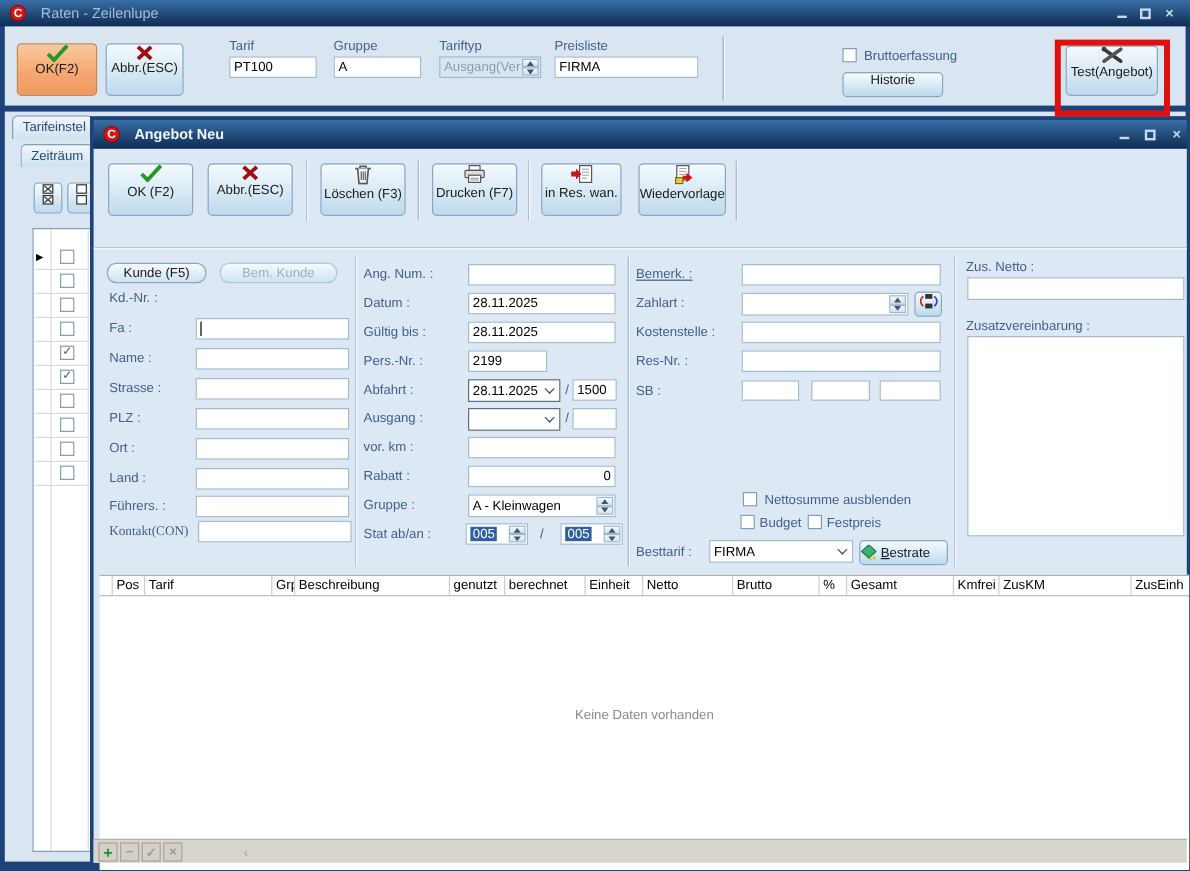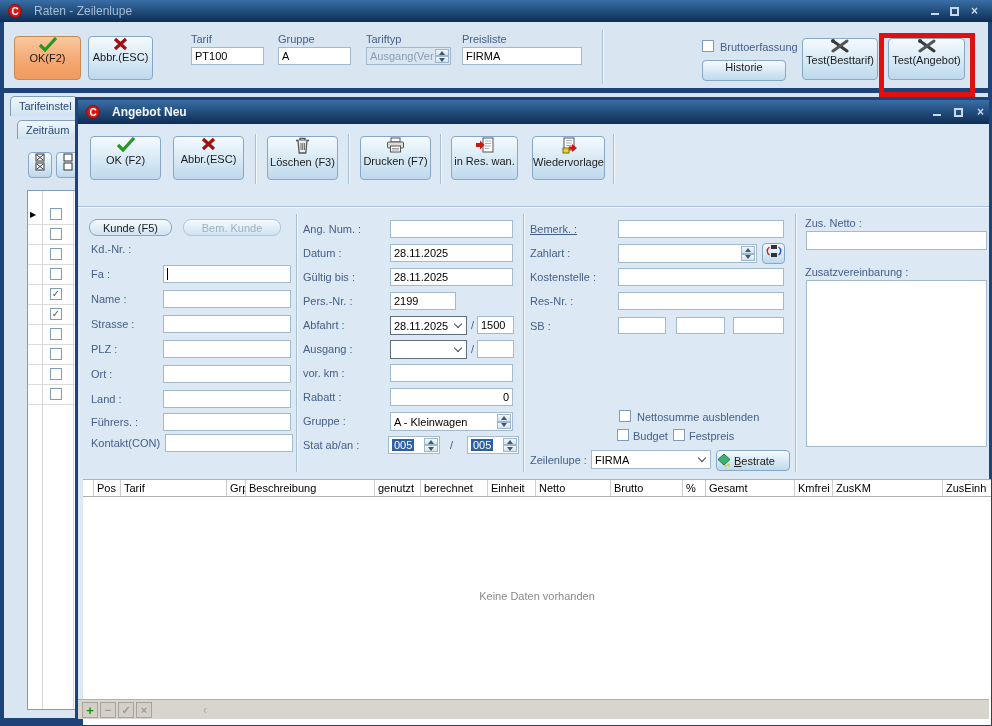--- a/index.html
+++ b/index.html
@@ -142,28 +142,20 @@
       </div>
 
     <div class="abs sep-v" style="left:598px; top:8px; height:54px;"></div>
 
     <span class="abs cb" style="left:698px; top:18px;"></span>
     <span class="abs lbl" style="left:716px; top:19px;">Bruttoerfassung</span>
     <div class="abs btn" style="left:698px; top:38px; width:84px; height:21px;">
       <span>Historie</span>
     </div>
 
-    <div class="abs btn" style="left:798px; top:16px; width:76px; height:42px;">
-      <svg width="22" height="15" viewBox="0 0 22 15">
-          <path d="M4 2 L18 12" stroke="#3a3a3a" stroke-width="3" stroke-linecap="round"></path>
-          <path d="M18 2 L4 12" stroke="#555" stroke-width="3" stroke-linecap="round"></path>
-          <circle cx="4" cy="2" r="2" fill="#3a3a3a"></circle>
-        </svg>
-      <span>Test(Besttarif)</span>
-    </div>
     <div class="abs btn" style="left:884px; top:16px; width:77px; height:42px;">
       <svg width="22" height="15" viewBox="0 0 22 15">
           <path d="M4 2 L18 12" stroke="#3a3a3a" stroke-width="3" stroke-linecap="round"></path>
           <path d="M18 2 L4 12" stroke="#555" stroke-width="3" stroke-linecap="round"></path>
           <circle cx="4" cy="2" r="2" fill="#3a3a3a"></circle>
         </svg>
       <span>Test(Angebot)</span>
     </div>
   </div>
 
@@ -322,21 +314,21 @@
       <span class="abs lbl" style="left:13px; top:194px;">Strasse :</span>
       <div class="abs fld" style="left:85px; top:191px; width:128px; height:18px;"></div>
       <span class="abs lbl" style="left:13px; top:219px;">PLZ :</span>
       <div class="abs fld" style="left:85px; top:216px; width:128px; height:18px;"></div>
       <span class="abs lbl" style="left:13px; top:244px;">Ort :</span>
       <div class="abs fld" style="left:85px; top:241px; width:128px; height:18px;"></div>
       <span class="abs lbl" style="left:13px; top:269px;">Land :</span>
       <div class="abs fld" style="left:85px; top:266px; width:128px; height:18px;"></div>
       <span class="abs lbl" style="left:13px; top:292px;">Führers. :</span>
       <div class="abs fld" style="left:85px; top:289px; width:128px; height:18px;"></div>
-      <span class="abs lbl" style="left:13px; top:313px;">Kontakt(CON)</span>
+      <span class="abs lbl" style="left:13px; top:313px;font-family:Liberation Serif, serif;">Kontakt(CON)</span>
       <div class="abs fld" style="left:87px; top:310px; width:128px; height:18px;"></div>
 
       <span class="abs lbl" style="left:225px; top:99px;">Ang. Num. :</span>
       <div class="abs fld" style="left:312px; top:96px; width:123px; height:18px;"></div>
       <span class="abs lbl" style="left:225px; top:123px;">Datum :</span>
       <div class="abs fld" style="left:312px; top:120px; width:123px; height:18px;">
           <span>28.11.2025</span>
         </div>
       <span class="abs lbl" style="left:225px; top:147px;">Gültig bis :</span>
       <div class="abs fld" style="left:312px; top:144px; width:123px; height:18px;">
@@ -439,21 +431,21 @@
       <div class="abs fld" style="left:598px; top:193px; width:49px; height:17px;"></div>
       <div class="abs fld" style="left:655px; top:193px; width:51px; height:17px;"></div>
 
       <span class="abs cb" style="left:541px; top:286px;"></span>
       <span class="abs lbl" style="left:559px; top:287px;">Nettosumme ausblenden</span>
       <span class="abs cb" style="left:539px; top:305px;"></span>
       <span class="abs lbl" style="left:555px; top:306px;">Budget</span>
       <span class="abs cb" style="left:595px; top:305px;"></span>
       <span class="abs lbl" style="left:611px; top:306px;">Festpreis</span>
 
-      <span class="abs lbl" style="left:452px; top:330px;">Zeilenlupe :</span>
+      <span class="abs lbl" style="left:452px; top:330px;">Besttarif :</span>
       <div class="abs fld" style="left:513px; top:326px; width:120px; height:19px; padding-right:14px;">
         <span>FIRMA</span>
         <span class="chev"></span>
       </div>
       <div class="abs btn" style="left:638px; top:326px; width:74px; height:21px; flex-direction:row; gap:3px;">
         <svg width="14" height="13" viewBox="0 0 14 13">
           <polygon points="7,0 13,5.5 7,11 1,5.5" fill="#3fae72" stroke="#1c7a4a"></polygon>
           <circle cx="11.5" cy="11" r="1.4" fill="#e8c32a"></circle>
             <circle cx="8.5" cy="11.8" r="1.1" fill="#e8c32a"></circle>
         </svg>

